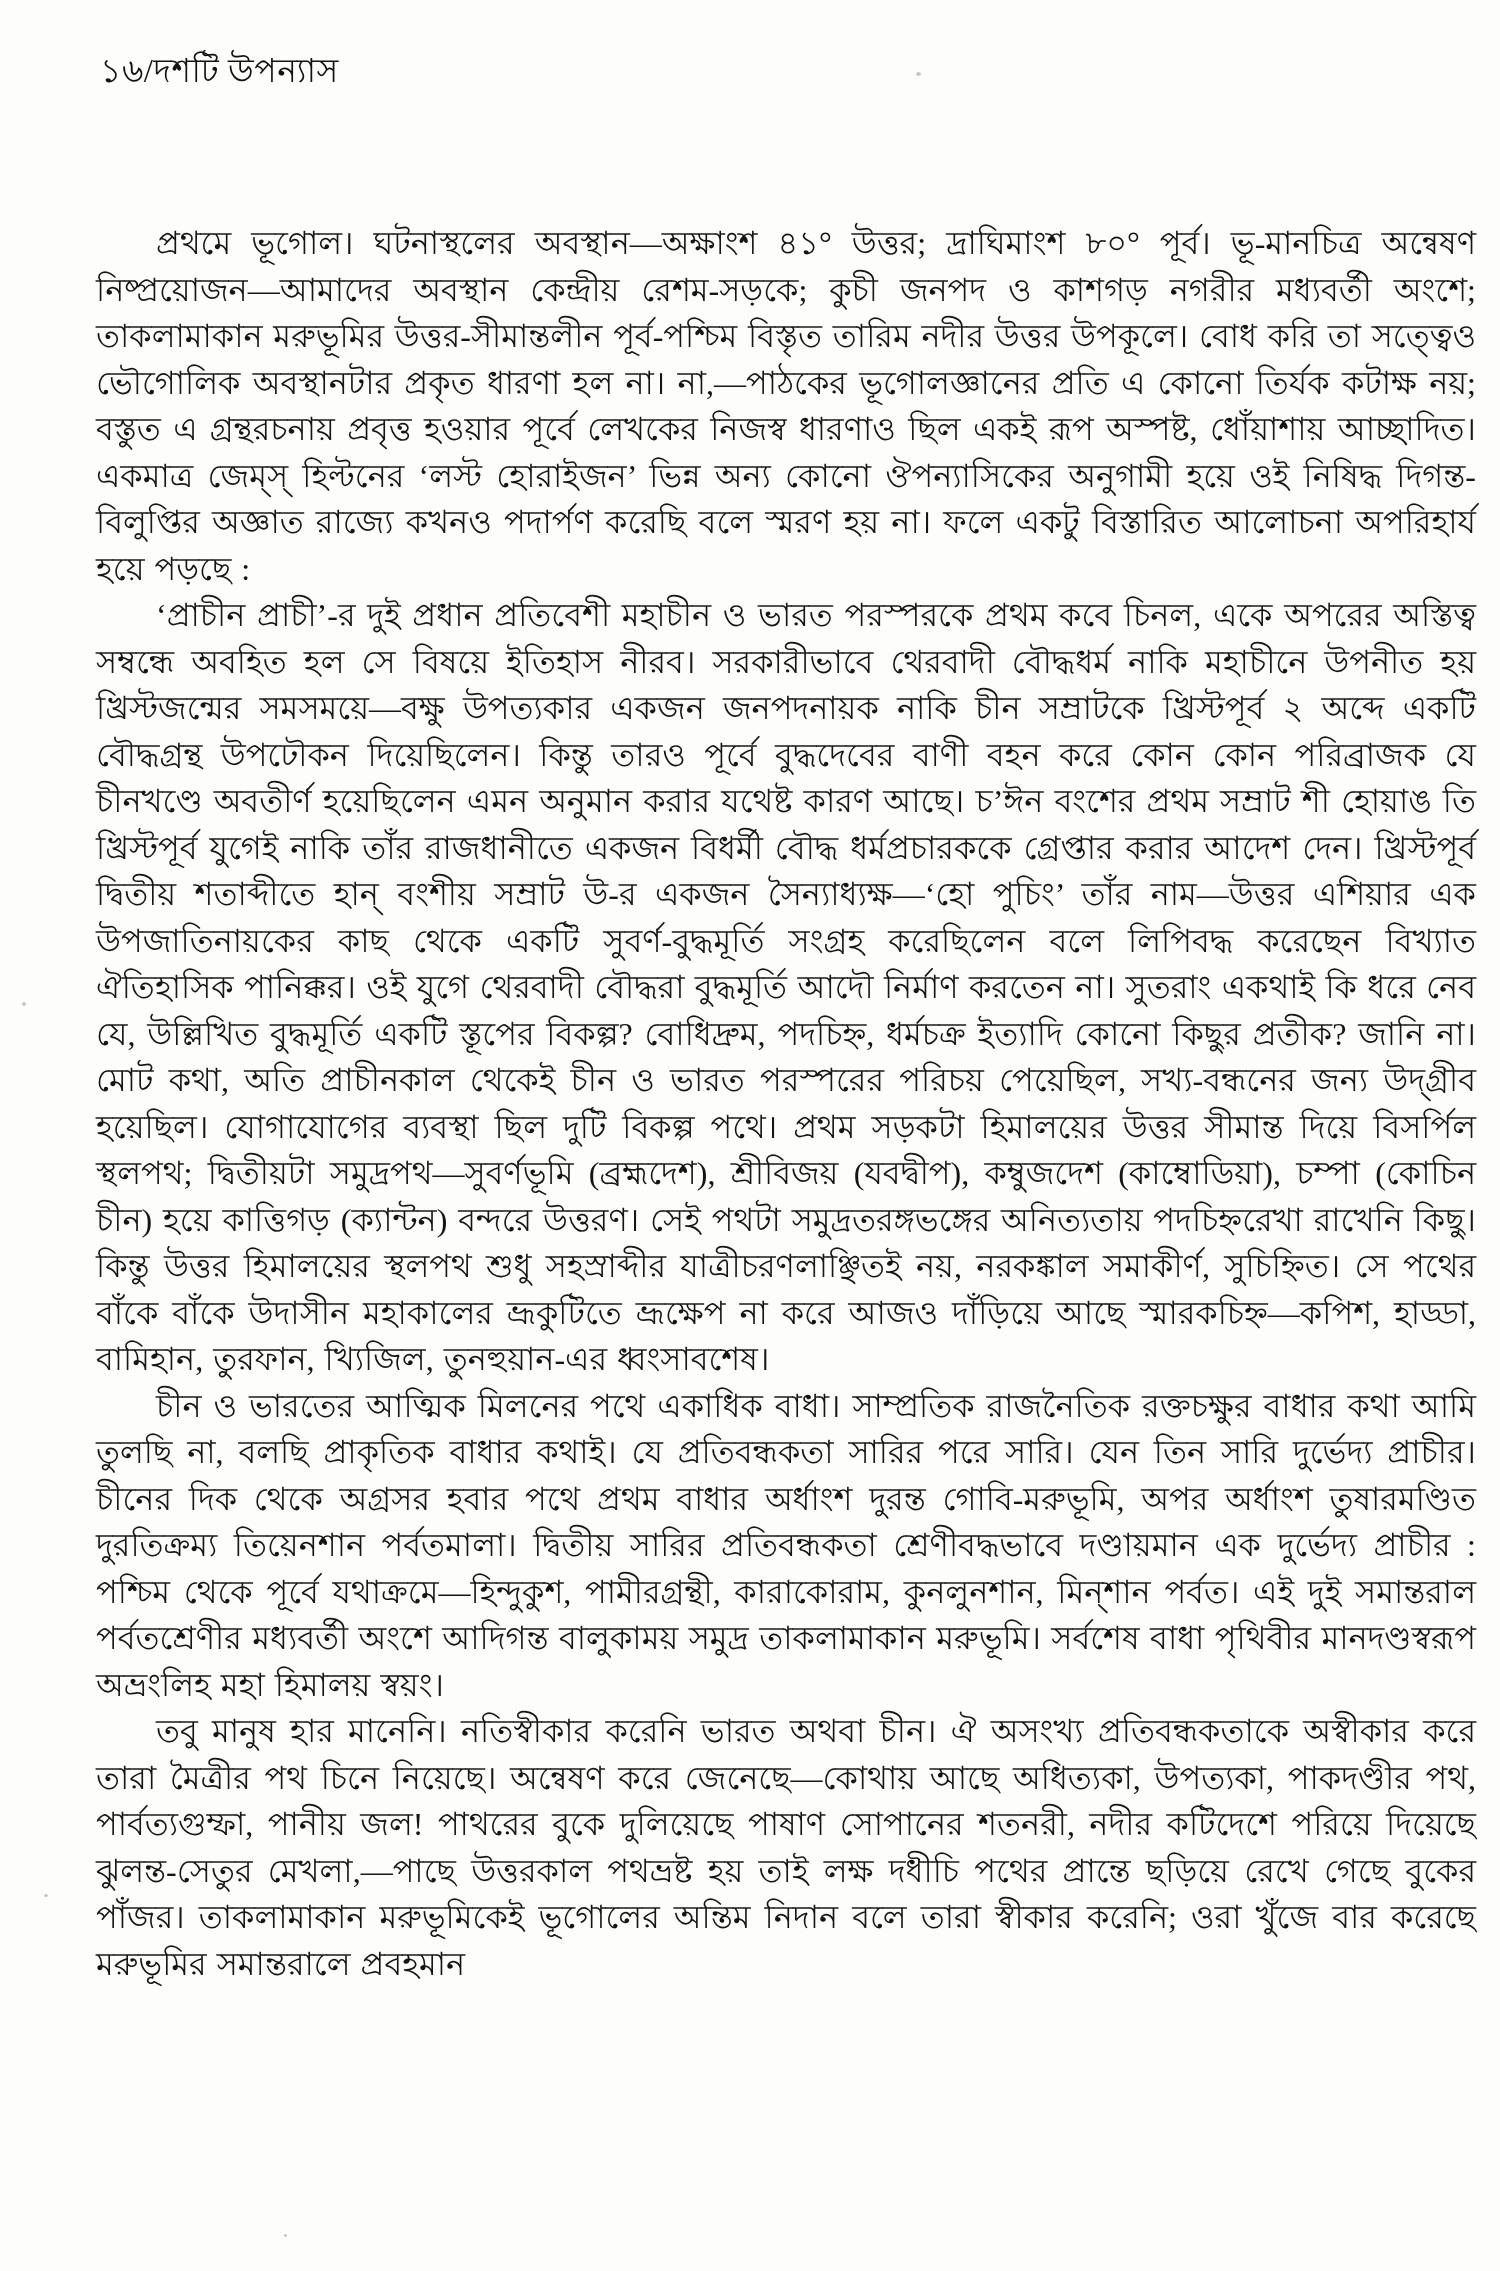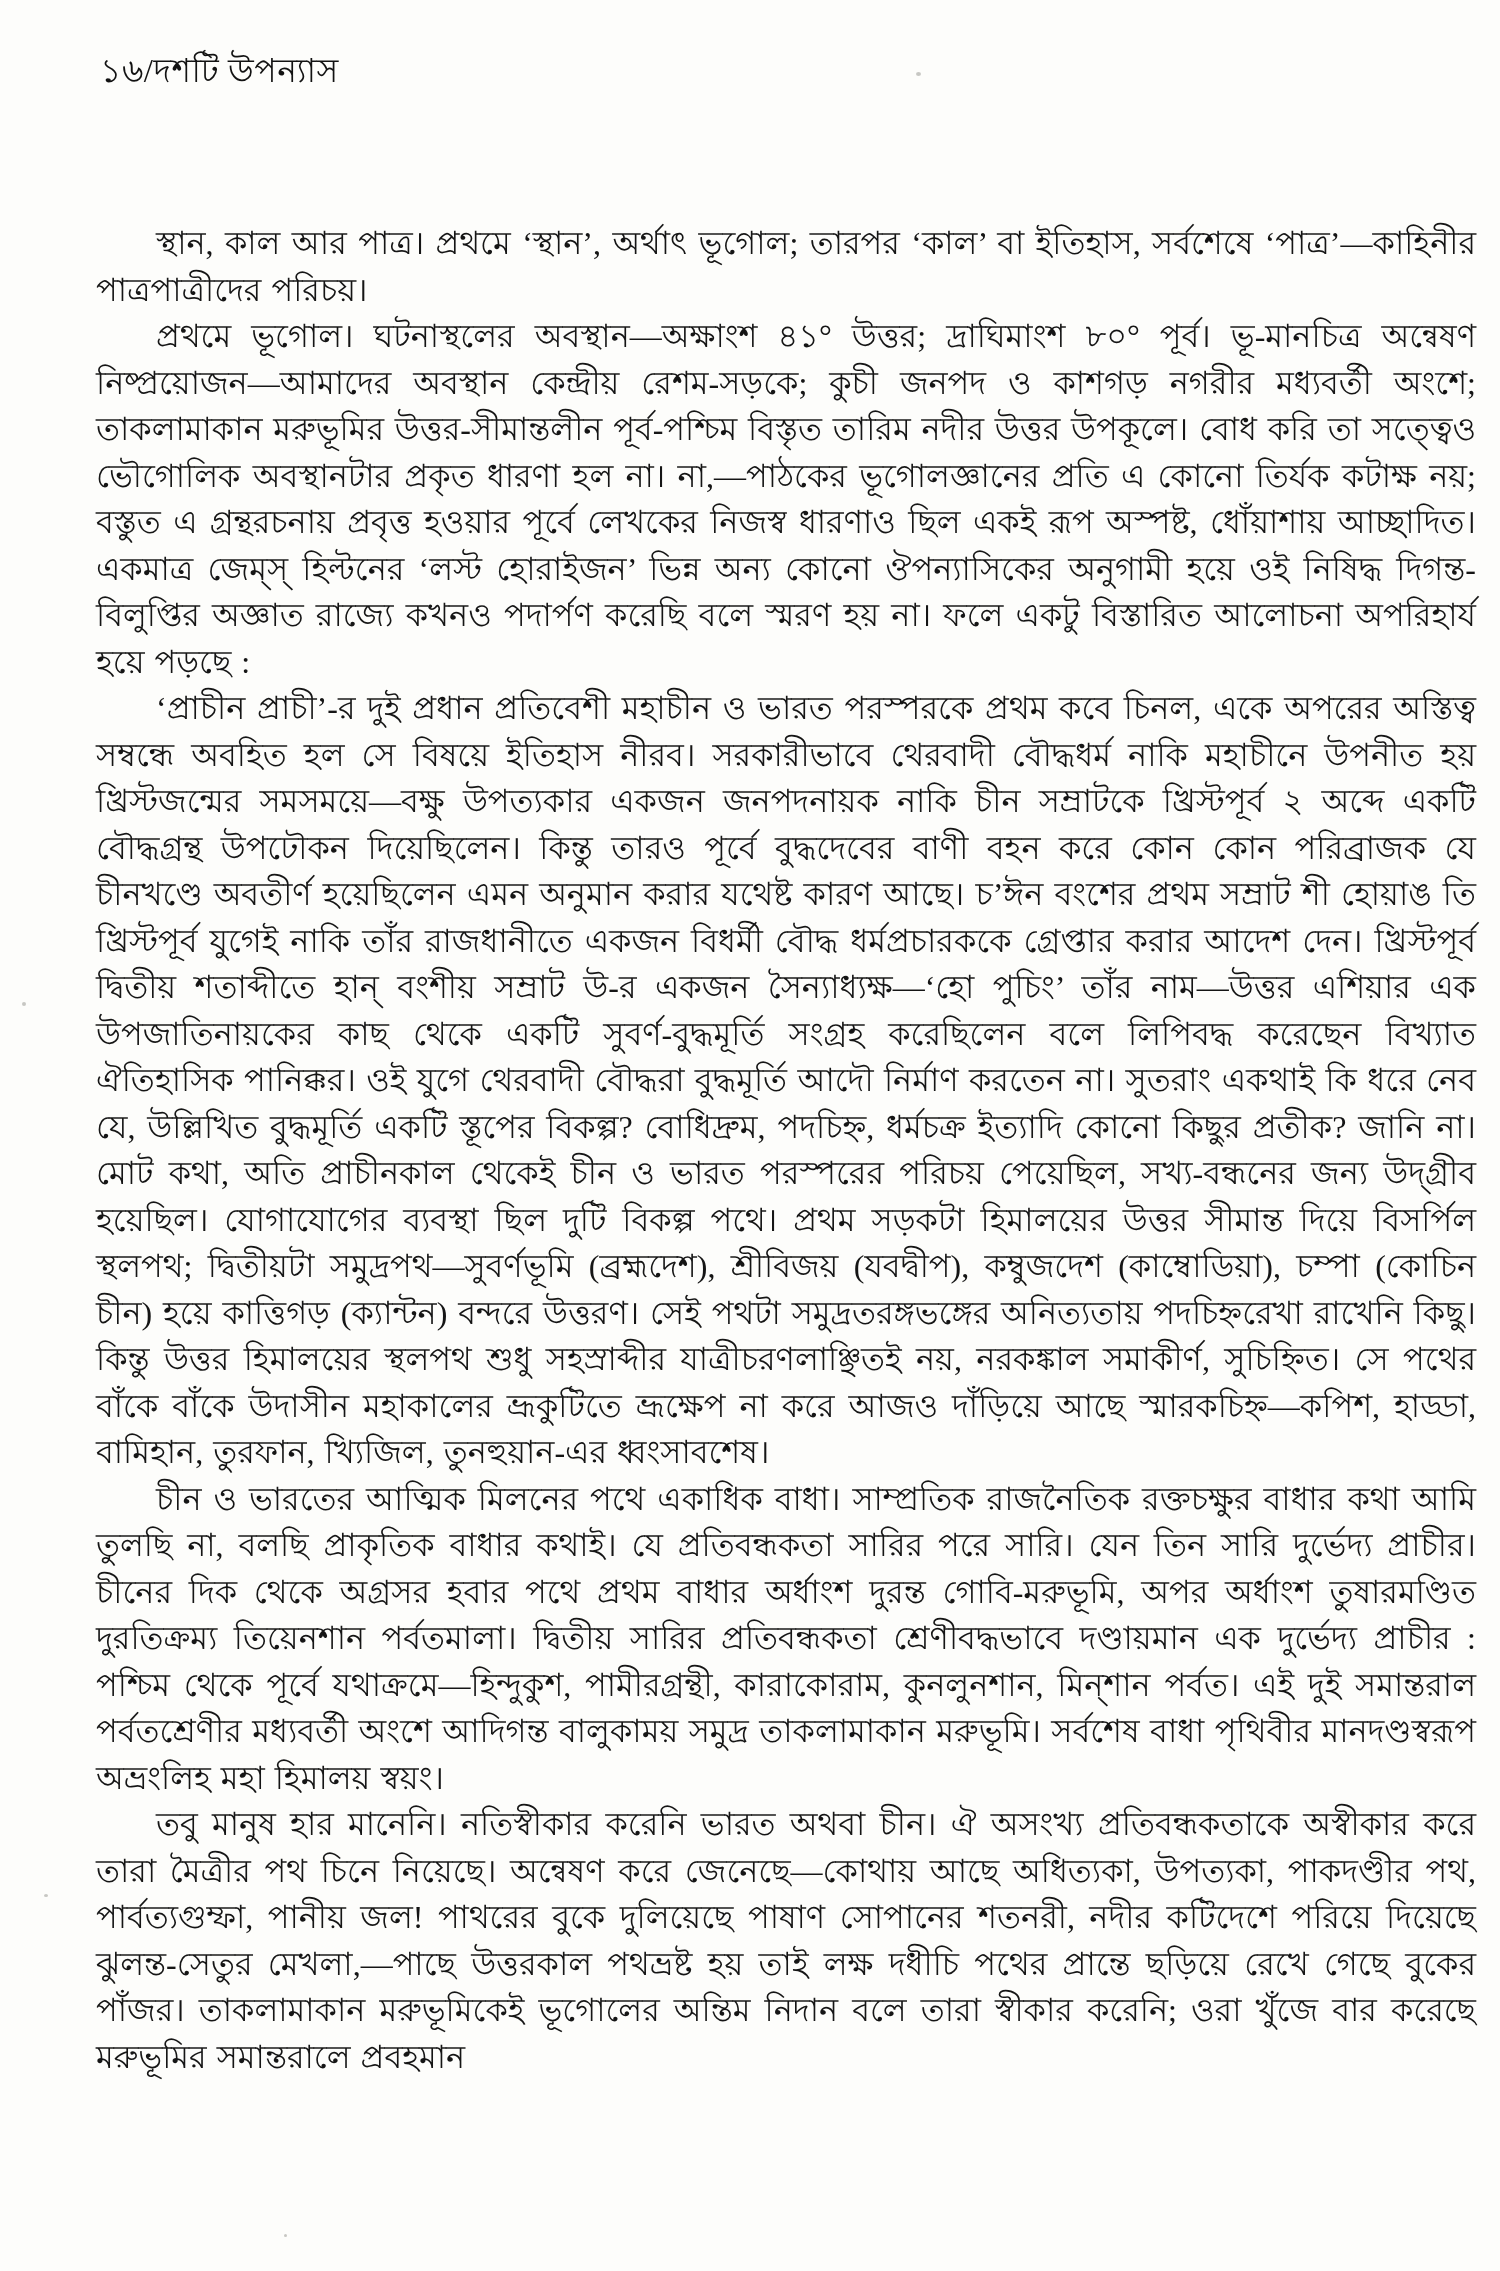--- a/index.html
+++ b/index.html
@@ -47,21 +47,20 @@
   .speck.s4 { width: 3px; height: 3px; left: 284px; top: 2234px; }
 </style>
 </head>
 <body>
 
 <div class="page">
 
   <div class="running-head">১৬/দশটি উপন্যাস</div>
 
   <div class="body-text">
-    <p>স্থান, কাল আর পাত্র। প্রথমে ‘স্থান’, অর্থাৎ ভূগোল; তারপর ‘কাল’ বা ইতিহাস, সর্বশেষে ‘পাত্র’—কাহিনীর পাত্রপাত্রীদের পরিচয়।</p>
     <p>প্রথমে ভূগোল। ঘটনাস্থলের অবস্থান—অক্ষাংশ ৪১° উত্তর; দ্রাঘিমাংশ ৮০° পূর্ব। ভূ-মানচিত্র অন্বেষণ নিষ্প্রয়োজন—আমাদের অবস্থান কেন্দ্রীয় রেশম-সড়কে; কুচী জনপদ ও কাশগড় নগরীর মধ্যবর্তী অংশে; তাকলামাকান মরুভূমির উত্তর-সীমান্তলীন পূর্ব-পশ্চিম বিস্তৃত তারিম নদীর উত্তর উপকূলে। বোধ করি তা সত্ত্বেও ভৌগোলিক অবস্থানটার প্রকৃত ধারণা হল না। না,—পাঠকের ভূগোলজ্ঞানের প্রতি এ কোনো তির্যক কটাক্ষ নয়; বস্তুত এ গ্রন্থরচনায় প্রবৃত্ত হওয়ার পূর্বে লেখকের নিজস্ব ধারণাও ছিল একই রূপ অস্পষ্ট, ধোঁয়াশায় আচ্ছাদিত। একমাত্র জেম্‌স্‌ হিল্টনের ‘লস্ট হোরাইজন’ ভিন্ন অন্য কোনো ঔপন্যাসিকের অনুগামী হয়ে ওই নিষিদ্ধ দিগন্ত-বিলুপ্তির অজ্ঞাত রাজ্যে কখনও পদার্পণ করেছি বলে স্মরণ হয় না। ফলে একটু বিস্তারিত আলোচনা অপরিহার্য হয়ে পড়ছে :</p>
     <p>‘প্রাচীন প্রাচী’-র দুই প্রধান প্রতিবেশী মহাচীন ও ভারত পরস্পরকে প্রথম কবে চিনল, একে অপরের অস্তিত্ব সম্বন্ধে অবহিত হল সে বিষয়ে ইতিহাস নীরব। সরকারীভাবে থেরবাদী বৌদ্ধধর্ম নাকি মহাচীনে উপনীত হয় খ্রিস্টজন্মের সমসময়ে—বক্ষু উপত্যকার একজন জনপদনায়ক নাকি চীন সম্রাটকে খ্রিস্টপূর্ব ২ অব্দে একটি বৌদ্ধগ্রন্থ উপঢৌকন দিয়েছিলেন। কিন্তু তারও পূর্বে বুদ্ধদেবের বাণী বহন করে কোন কোন পরিব্রাজক যে চীনখণ্ডে অবতীর্ণ হয়েছিলেন এমন অনুমান করার যথেষ্ট কারণ আছে। চ’ঈন বংশের প্রথম সম্রাট শী হোয়াঙ তি খ্রিস্টপূর্ব যুগেই নাকি তাঁর রাজধানীতে একজন বিধর্মী বৌদ্ধ ধর্মপ্রচারককে গ্রেপ্তার করার আদেশ দেন। খ্রিস্টপূর্ব দ্বিতীয় শতাব্দীতে হান্‌ বংশীয় সম্রাট উ-র একজন সৈন্যাধ্যক্ষ—‘হো পুচিং’ তাঁর নাম—উত্তর এশিয়ার এক উপজাতিনায়কের কাছ থেকে একটি সুবর্ণ-বুদ্ধমূর্তি সংগ্রহ করেছিলেন বলে লিপিবদ্ধ করেছেন বিখ্যাত ঐতিহাসিক পানিক্কর। ওই যুগে থেরবাদী বৌদ্ধরা বুদ্ধমূর্তি আদৌ নির্মাণ করতেন না। সুতরাং একথাই কি ধরে নেব যে, উল্লিখিত বুদ্ধমূর্তি একটি স্তূপের বিকল্প? বোধিদ্রুম, পদচিহ্ন, ধর্মচক্র ইত্যাদি কোনো কিছুর প্রতীক? জানি না। মোট কথা, অতি প্রাচীনকাল থেকেই চীন ও ভারত পরস্পরের পরিচয় পেয়েছিল, সখ্য-বন্ধনের জন্য উদ্‌গ্রীব হয়েছিল। যোগাযোগের ব্যবস্থা ছিল দুটি বিকল্প পথে। প্রথম সড়কটা হিমালয়ের উত্তর সীমান্ত দিয়ে বিসর্পিল স্থলপথ; দ্বিতীয়টা সমুদ্রপথ—সুবর্ণভূমি (ব্রহ্মদেশ), শ্রীবিজয় (যবদ্বীপ), কম্বুজদেশ (কাম্বোডিয়া), চম্পা (কোচিন চীন) হয়ে কাত্তিগড় (ক্যান্টন) বন্দরে উত্তরণ। সেই পথটা সমুদ্রতরঙ্গভঙ্গের অনিত্যতায় পদচিহ্নরেখা রাখেনি কিছু। কিন্তু উত্তর হিমালয়ের স্থলপথ শুধু সহস্রাব্দীর যাত্রীচরণলাঞ্ছিতই নয়, নরকঙ্কাল সমাকীর্ণ, সুচিহ্নিত। সে পথের বাঁকে বাঁকে উদাসীন মহাকালের ভ্রূকুটিতে ভ্রূক্ষেপ না করে আজও দাঁড়িয়ে আছে স্মারকচিহ্ন—কপিশ, হাড্ডা, বামিহান, তুরফান, খ্যিজিল, তুনহুয়ান-এর ধ্বংসাবশেষ।</p>
     <p>চীন ও ভারতের আত্মিক মিলনের পথে একাধিক বাধা। সাম্প্রতিক রাজনৈতিক রক্তচক্ষুর বাধার কথা আমি তুলছি না, বলছি প্রাকৃতিক বাধার কথাই। যে প্রতিবন্ধকতা সারির পরে সারি। যেন তিন সারি দুর্ভেদ্য প্রাচীর। চীনের দিক থেকে অগ্রসর হবার পথে প্রথম বাধার অর্ধাংশ দুরন্ত গোবি-মরুভূমি, অপর অর্ধাংশ তুষারমণ্ডিত দুরতিক্রম্য তিয়েনশান পর্বতমালা। দ্বিতীয় সারির প্রতিবন্ধকতা শ্রেণীবদ্ধভাবে দণ্ডায়মান এক দুর্ভেদ্য প্রাচীর : পশ্চিম থেকে পূর্বে যথাক্রমে—হিন্দুকুশ, পামীরগ্রন্থী, কারাকোরাম, কুনলুনশান, মিন্‌শান পর্বত। এই দুই সমান্তরাল পর্বতশ্রেণীর মধ্যবর্তী অংশে আদিগন্ত বালুকাময় সমুদ্র তাকলামাকান মরুভূমি। সর্বশেষ বাধা পৃথিবীর মানদণ্ডস্বরূপ অভ্রংলিহ মহা হিমালয় স্বয়ং।</p>
     <p>তবু মানুষ হার মানেনি। নতিস্বীকার করেনি ভারত অথবা চীন। ঐ অসংখ্য প্রতিবন্ধকতাকে অস্বীকার করে তারা মৈত্রীর পথ চিনে নিয়েছে। অন্বেষণ করে জেনেছে—কোথায় আছে অধিত্যকা, উপত্যকা, পাকদণ্ডীর পথ, পার্বত্যগুম্ফা, পানীয় জল! পাথরের বুকে দুলিয়েছে পাষাণ সোপানের শতনরী, নদীর কটিদেশে পরিয়ে দিয়েছে ঝুলন্ত-সেতুর মেখলা,—পাছে উত্তরকাল পথভ্রষ্ট হয় তাই লক্ষ দধীচি পথের প্রান্তে ছড়িয়ে রেখে গেছে বুকের পাঁজর। তাকলামাকান মরুভূমিকেই ভূগোলের অন্তিম নিদান বলে তারা স্বীকার করেনি; ওরা খুঁজে বার করেছে মরুভূমির সমান্তরালে প্রবহমান</p>
   </div>
 
   <span class="speck s1"></span>
   <span class="speck s2"></span>
   <span class="speck s3"></span>
   <span class="speck s4"></span>

